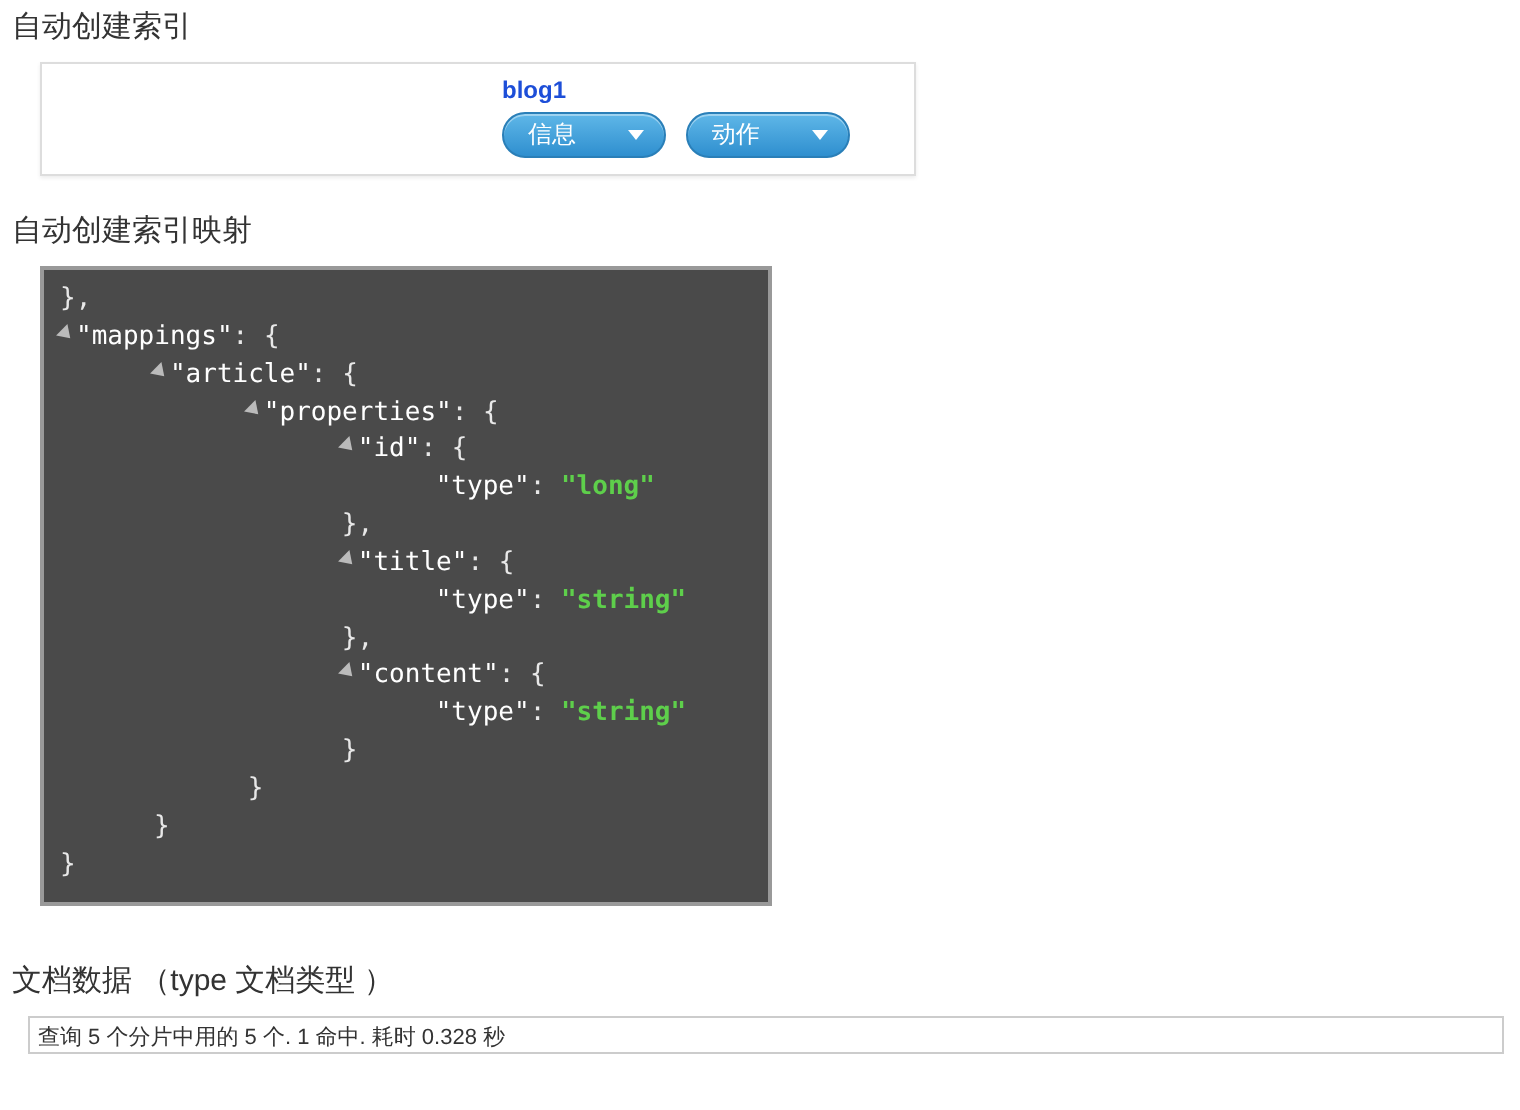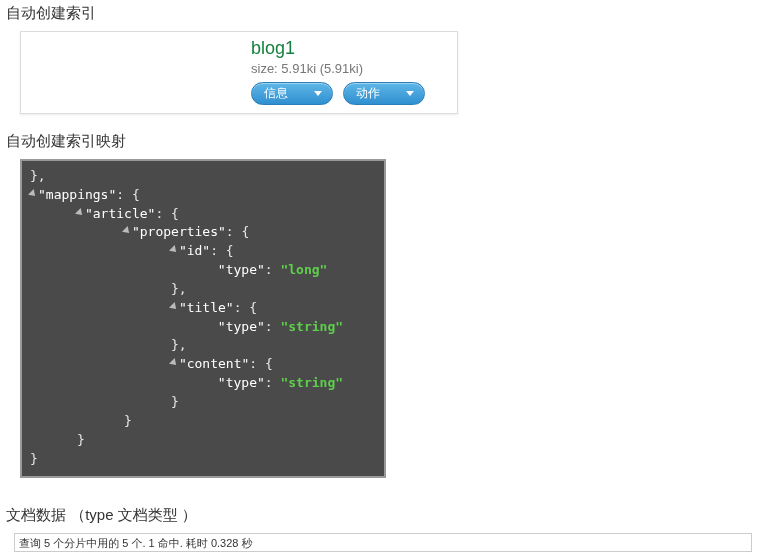--- a/index.html
+++ b/index.html
@@ -24,23 +24,23 @@
     width: 420px;
     border: 1px solid #ddd;
     background: #fff;
     padding: 6px 8px 8px 8px;
     box-shadow: 0 1px 2px rgba(0,0,0,0.08);
   }
   .index-inner {
     padding-left: 222px;
   }
   .index-name {
-    font-size: 18px;
-    font-weight: normal;
-    color: #15803d;
+    font-size: 12px;
+    font-weight: bold;
+    color: #1d4ed8;
     margin-bottom: 2px;
   }
   .index-meta {
     font-size: 13px;
     color: #777;
     line-height: 1.3;
   }
   .btn-row {
     margin-top: 4px;
   }
@@ -107,21 +107,20 @@
   .sect-spacer { height: 10px; }
 </style>
 </head>
 <body>
 
 <div class="section-heading">自动创建索引</div>
 
 <div class="index-card">
   <div class="index-inner">
     <div class="index-name">blog1</div>
-    <div class="index-meta">size: 5.91ki (5.91ki)</div>
     <div class="btn-row">
       <span class="pill-btn">
         <span>信息</span>
         <span class="tri"></span>
       </span>
       <span class="pill-btn">
         <span>动作</span>
         <span class="tri"></span>
       </span>
     </div>

